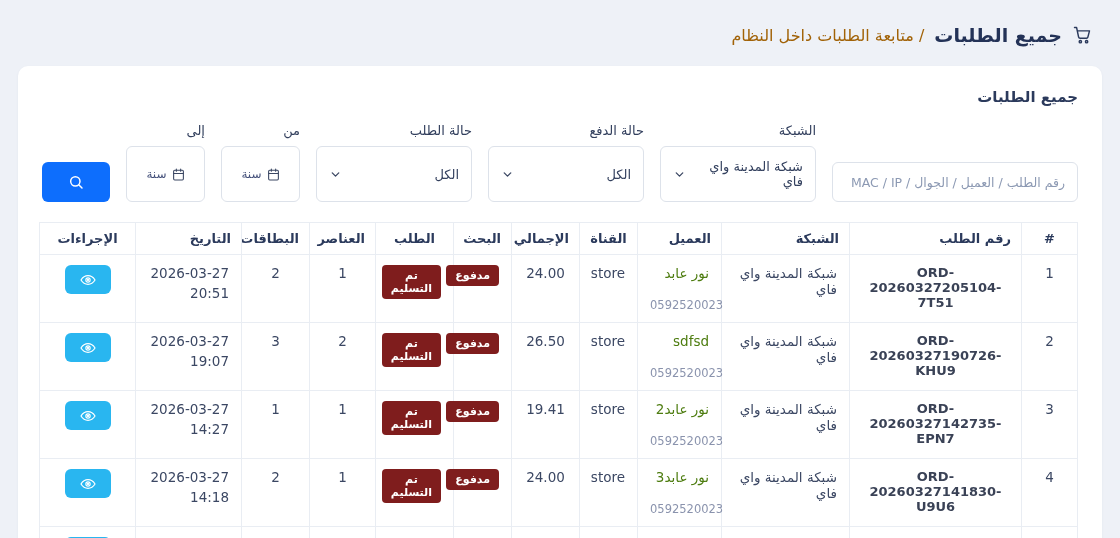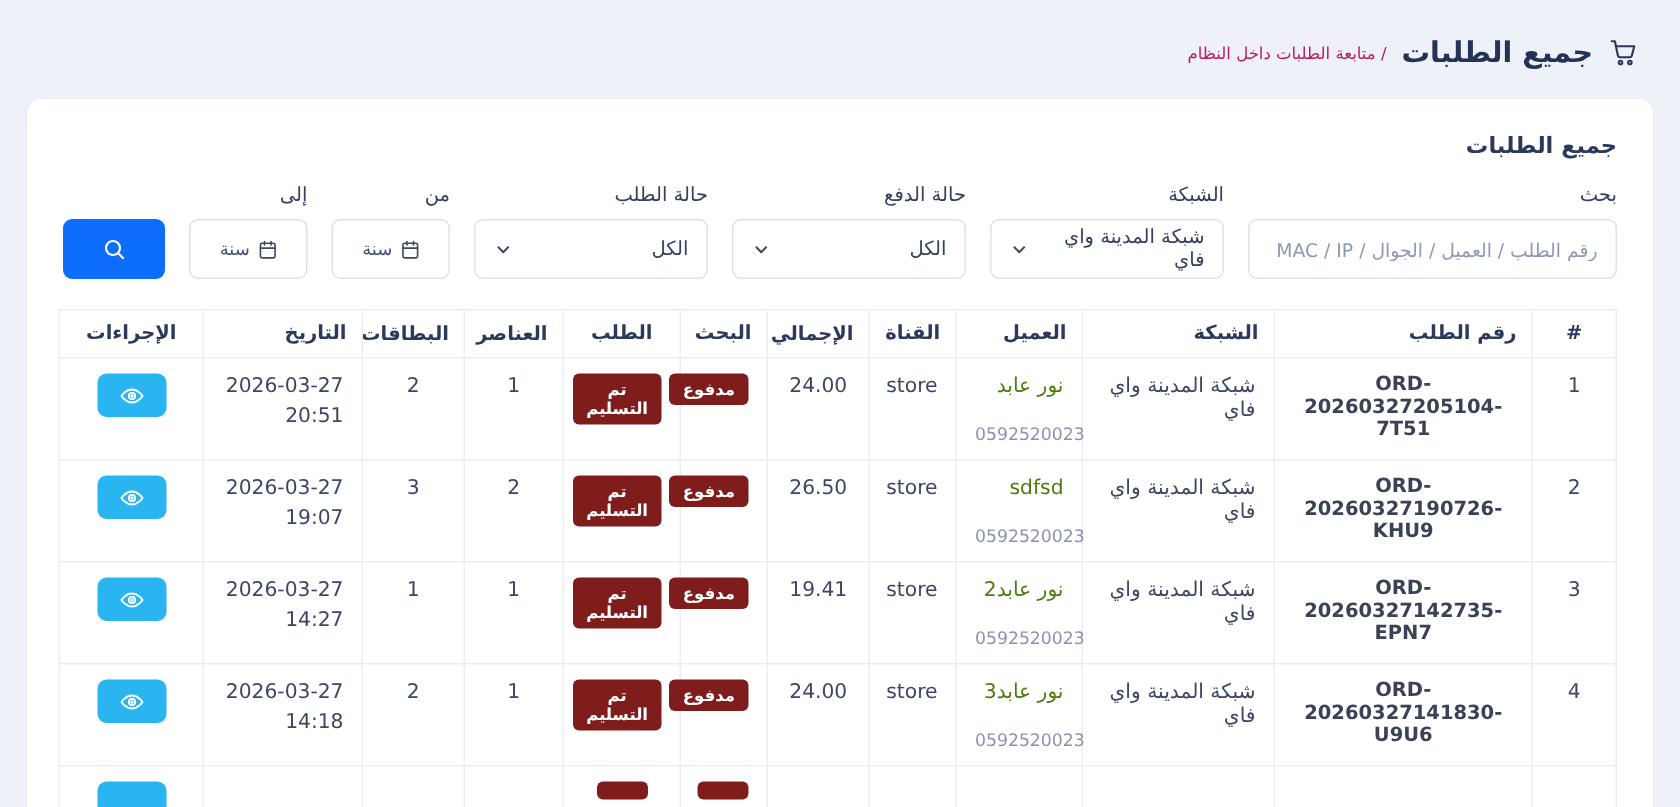--- a/index.html
+++ b/index.html
@@ -7,35 +7,35 @@
   body {
     background: #eef1f7;
     font-family: "DejaVu Sans", sans-serif;
     direction: rtl;
     color: #3b4763;
   }
   
   .topbar { display: flex; align-items: center; gap: 10px; padding: 24px 28px 14px; }
   .topbar .cart { color: #2b3a5c; display: flex; align-items: center; }
   .topbar-title { font-size: 19px; font-weight: bold; color: #233257; }
-  .breadcrumb { font-size: 11px; color: #be185d; }
+  .breadcrumb { font-size: 16px; color: #a16207; }
 
   
   .card {
     background: #fff; margin: 6px 18px 0; border-radius: 10px;
     padding: 22px 24px 28px; box-shadow: 0 1px 3px rgba(40,60,100,.05);
   }
   .card-title { font-size: 15px; font-weight: bold; color: #2b3a5c; }
   .card-subtitle { font-size: 14px; color: #8a92a6; margin-top: 6px; }
 
   
   .filters { display: flex; align-items: flex-end; gap: 16px; margin-top: 17px; }
   .fgroup label { display: block; font-size: 13px; color: #33405e; margin-bottom: 8px; }
   .control {
-    height: 40px; border: 1px solid #dde2ea; border-radius: 6px; background: #fff;
+    height: 56px; border: 1px solid #dde2ea; border-radius: 6px; background: #fff;
     display: flex; align-items: center; padding: 0 12px; font-size: 13px; color: #33405e;
   }
   .fgroup.f-search { flex: 1; }
   .f-search input {
     width: 100%; height: 40px; border: 1px solid #dde2ea; border-radius: 6px;
     padding: 0 12px; font-size: 12.5px; color: #33405e; font-family: "DejaVu Sans", sans-serif;
     outline: none;
   }
   .f-search input::placeholder { color: #8c99b3; }
   .select { width: 156px; justify-content: space-between; cursor: pointer; gap: 16px; }
@@ -83,21 +83,20 @@
   <span class="topbar-title">جميع الطلبات</span>
   <span class="breadcrumb">/ متابعة الطلبات داخل النظام</span>
 </div>
 
 <div class="card">
   <div class="card-title">جميع الطلبات</div>
 
   <div class="filters">
 
     <div class="fgroup f-search">
-      <label>بحث</label>
       <input type="text" placeholder="رقم الطلب / العميل / الجوال / MAC / IP" style="">
     </div>
 
     <div class="fgroup">
       <label>الشبكة</label>
       <div class="control select">
         <span>شبكة المدينة واي فاي</span>
         <span class="chev">
           <svg width="13" height="13" viewBox="0 0 24 24" fill="none" stroke="currentColor" stroke-width="2.4" stroke-linecap="round" stroke-linejoin="round">
               <polyline points="6 9 12 15 18 9"></polyline>

